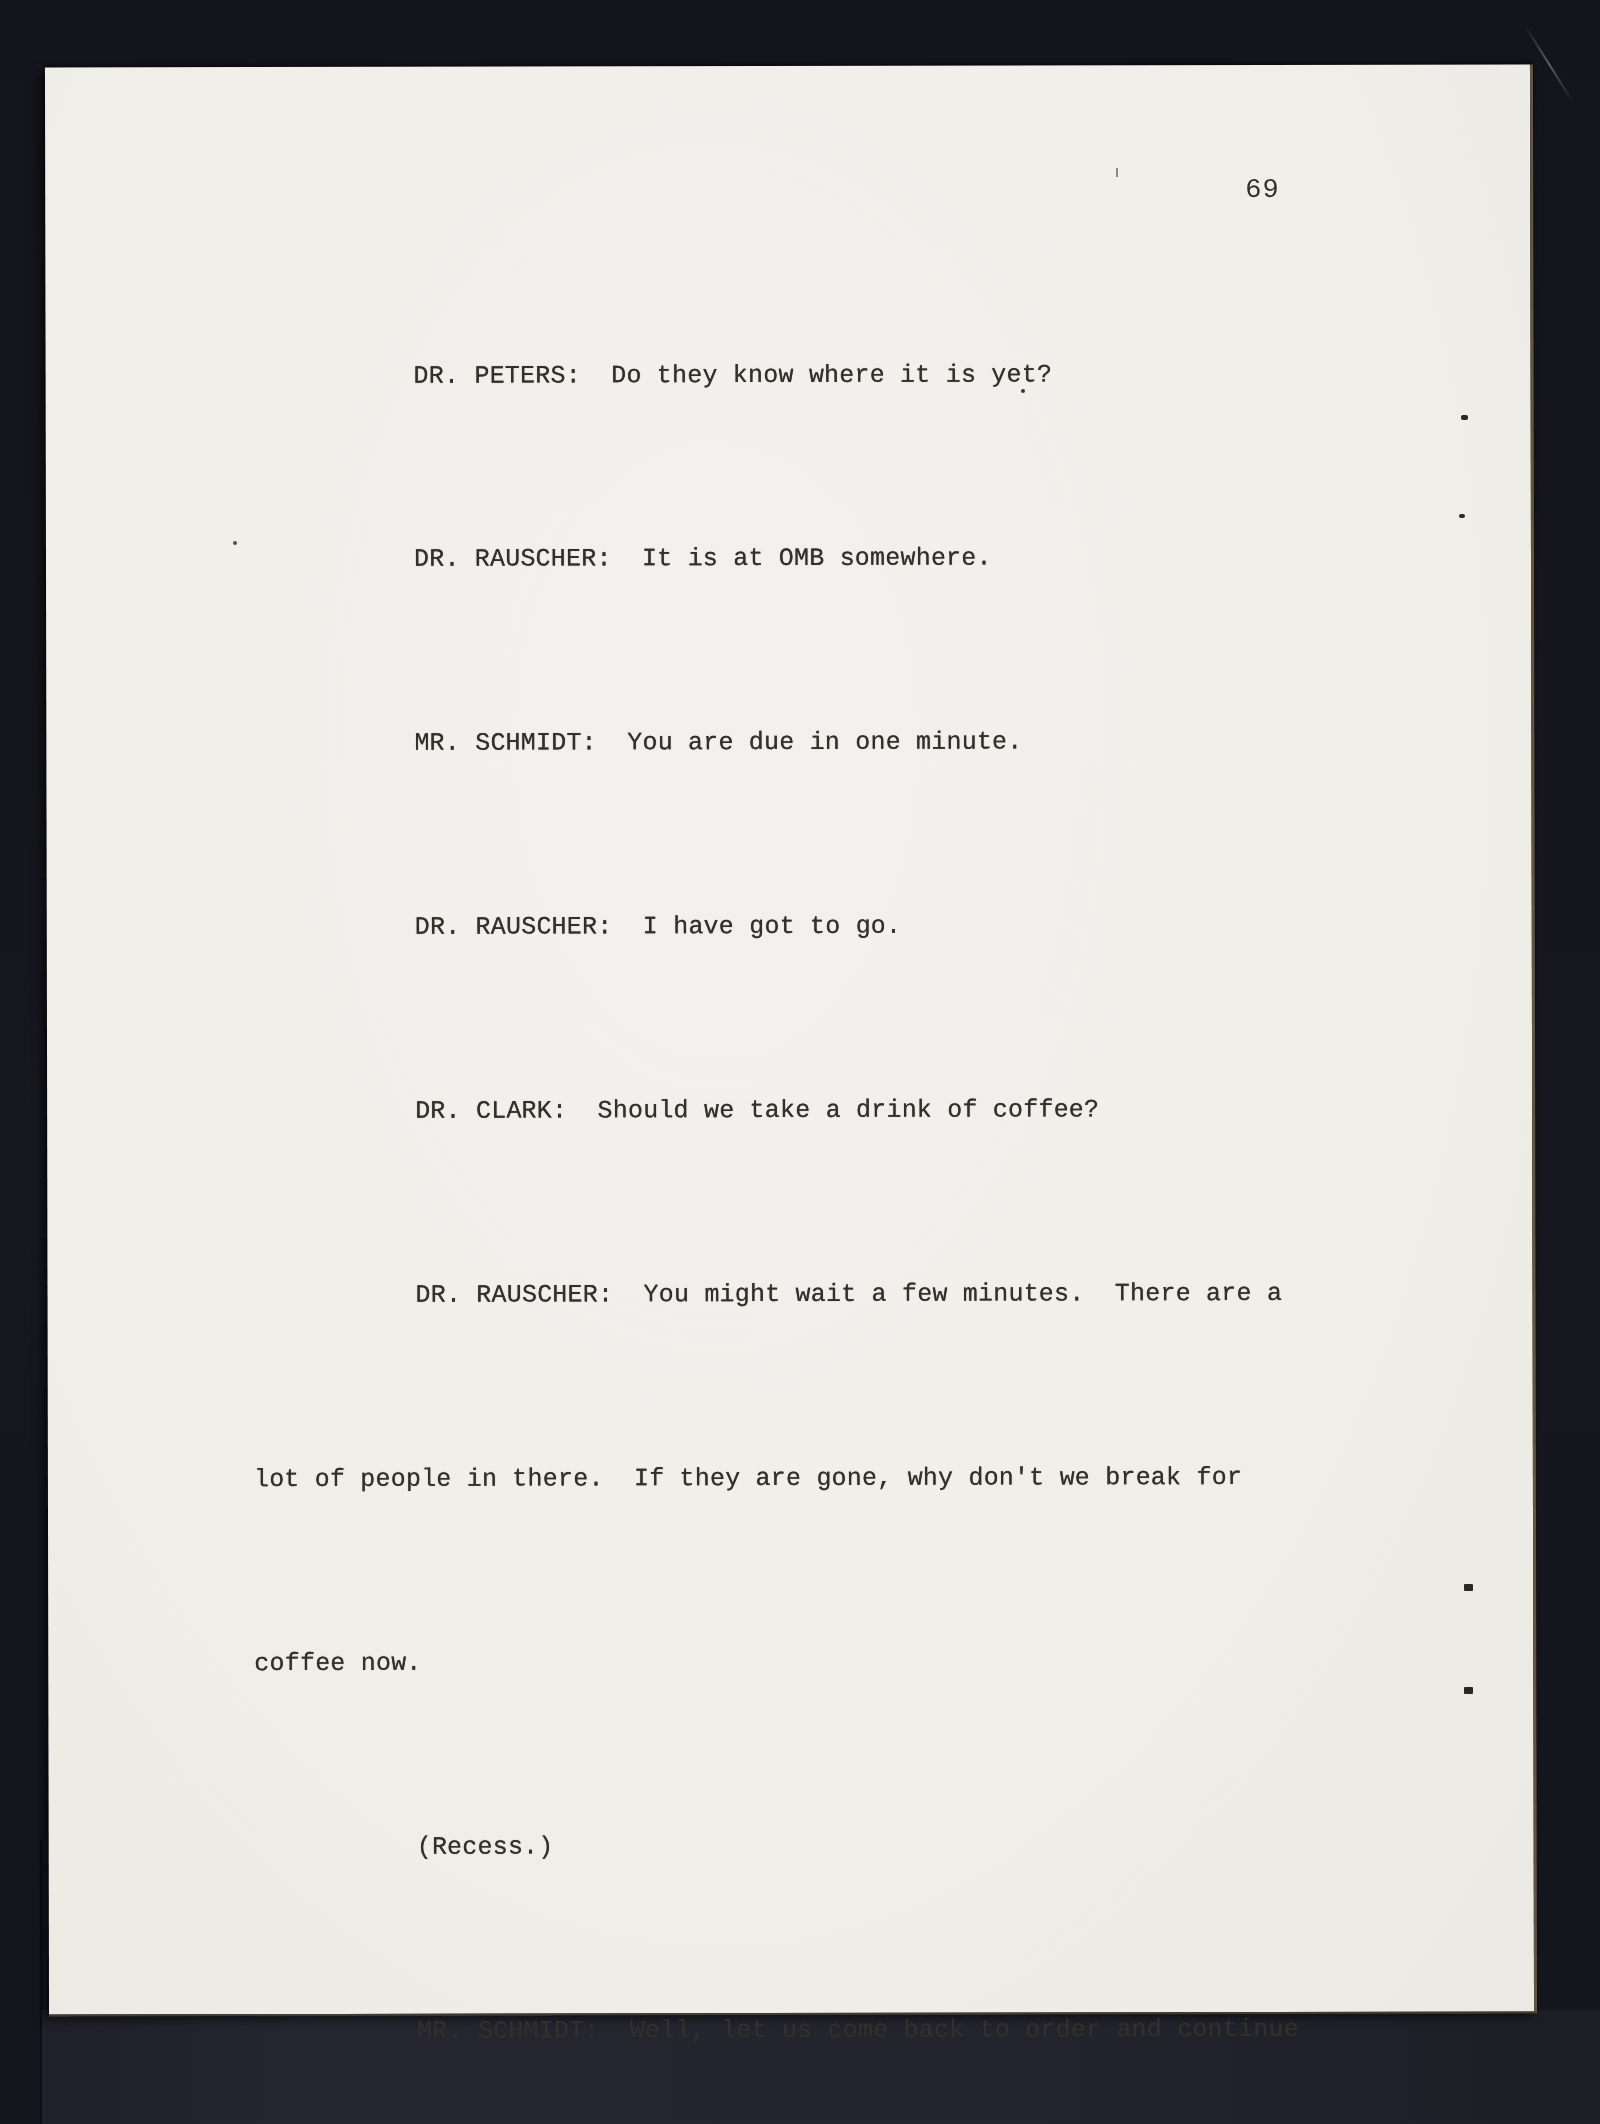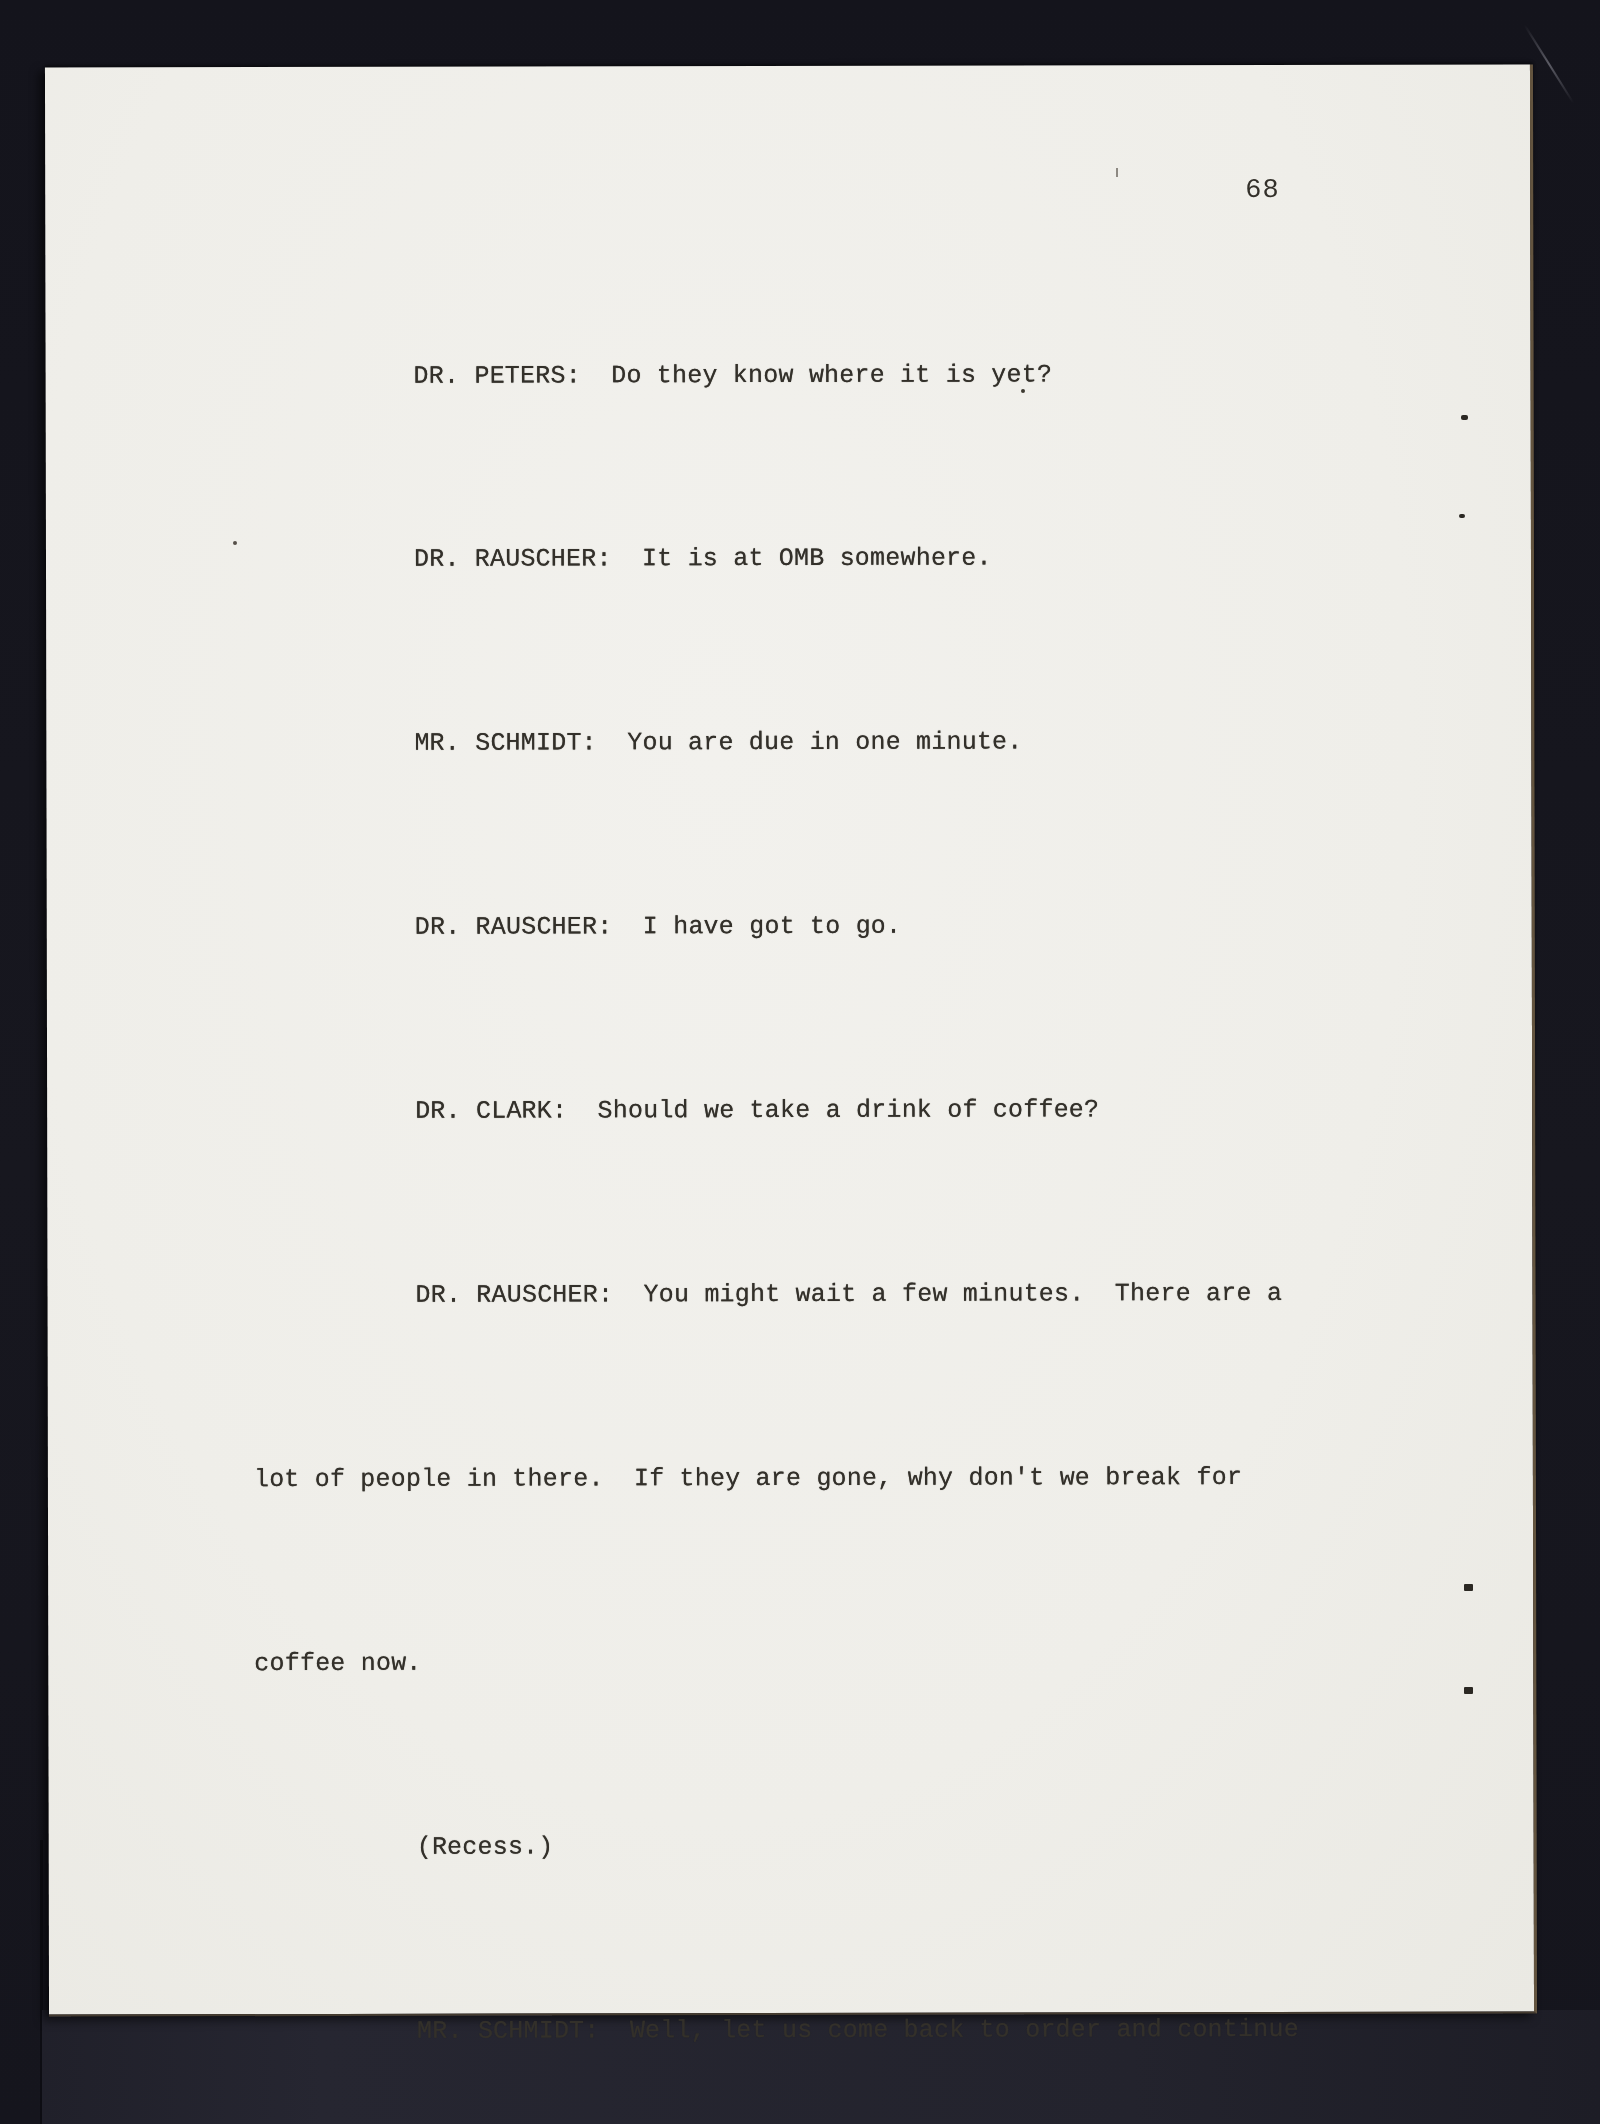--- a/index.html
+++ b/index.html
@@ -100,21 +100,21 @@
   }
 </style>
 </head>
 <body>
 
 <div class="backdrop"></div>
 <div class="backing-seam"></div>
 <div class="backing-board"></div>
 
 <div class="paper">
-  <div class="page-number">68</div>
+  <div class="page-number">69</div>
 
   <div class="transcript">
     <div class="line ind">DR. PETERS:  Do they know where it is yet?</div>
     <div class="line ind">DR. RAUSCHER:  It is at OMB somewhere.</div>
     <div class="line ind">MR. SCHMIDT:  You are due in one minute.</div>
     <div class="line ind">DR. RAUSCHER:  I have got to go.</div>
     <div class="line ind">DR. CLARK:  Should we take a drink of coffee?</div>
     <div class="line ind">DR. RAUSCHER:  You might wait a few minutes.  There are a</div>
     <div class="line">lot of people in there.  If they are gone, why don't we break for</div>
     <div class="line">coffee now.</div>

